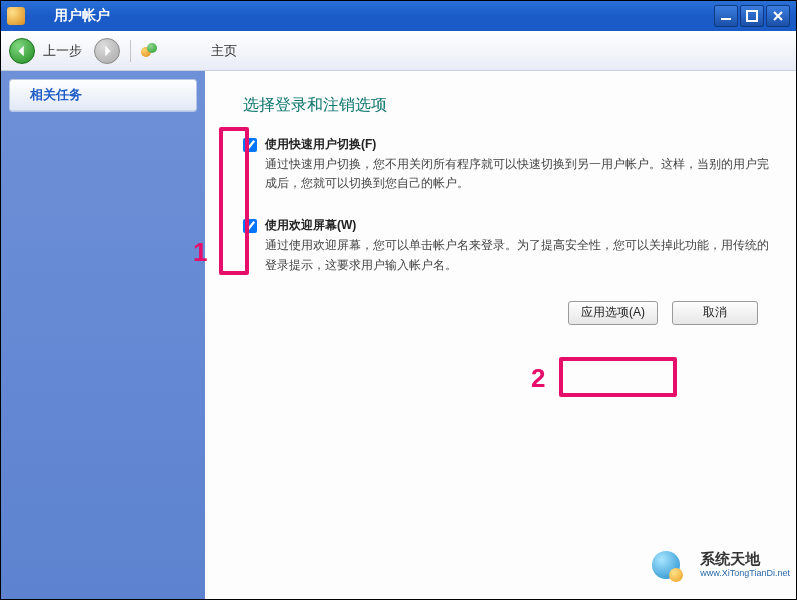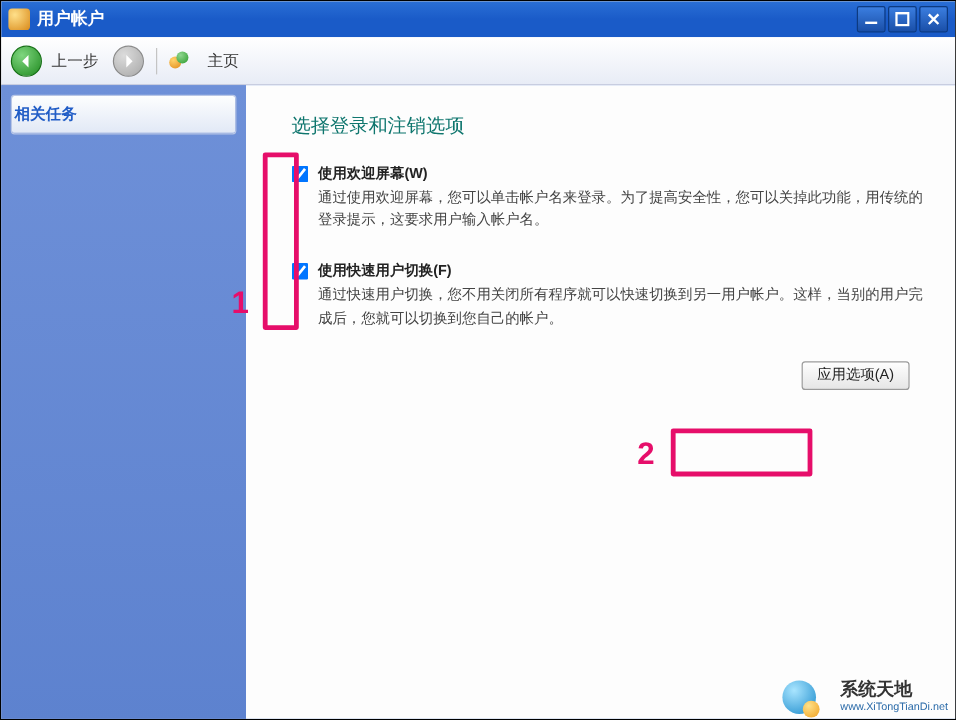--- a/index.html
+++ b/index.html
@@ -14,20 +14,21 @@
     border: 1px solid #000;
   }
   
   .titlebar {
     height: 30px;
     background: linear-gradient(to bottom, #2a6fd6 0%, #1a5bc8 50%, #1a5bc8 100%);
     display: flex;
     align-items: center;
     padding: 0 6px;
     color: #fff;
+    gap: 23px;
   }
   .titlebar .app-icon {
     width: 18px; height: 18px;
     background: radial-gradient(circle at 30% 30%, #ffe08a, #d98a1a);
     border-radius: 3px;
     margin-right: 6px;
   }
   .titlebar .title-text { font-size: 14px; font-weight: bold; flex: 1; }
   .win-btns { display: flex; gap: 2px; }
   .win-btn {
@@ -65,21 +66,21 @@
     width: 22px; height: 20px; position: relative; margin-right: 4px;
   }
   .toolbar .home-icon::before {
     content: ""; position: absolute; left: 0; top: 6px; width: 10px; height: 10px;
     background: radial-gradient(circle at 35% 30%, #ffd36b, #e0891a); border-radius: 50%;
   }
   .toolbar .home-icon::after {
     content: ""; position: absolute; left: 6px; top: 2px; width: 10px; height: 10px;
     background: radial-gradient(circle at 35% 30%, #8fd68f, #2a9a2a); border-radius: 50%;
   }
-  .toolbar .home-label { font-size: 13px; color: #333; }
+  .toolbar .home-label { font-size: 13px; color: #333; margin-left: 38px; }
   
   .main {
     display: flex;
     height: calc(100% - 66px);
     background: #6c8fd6;
   }
   .sidebar {
     width: 204px;
     padding: 8px 8px 0 8px;
     background: linear-gradient(to bottom, #6e90d8, #5d82cf);
@@ -89,21 +90,21 @@
     border: 1px solid #b8c6e6;
     border-radius: 3px;
     margin-bottom: 10px;
     overflow: hidden;
   }
   .side-panel .hd {
     background: linear-gradient(to bottom, #fdfefe, #e2e9f6);
     color: #215dc6;
     font-weight: bold;
     font-size: 13px;
-    padding: 6px 2px;
+    padding: 6px 20px;
     border-bottom: 1px solid #c8d4ee;
   }
   .side-panel .bd { padding: 8px 10px; }
   .side-link {
     display: flex; align-items: center; gap: 6px;
     color: #215dc6; font-size: 12px; padding: 4px 0;
     cursor: pointer;
   }
   .side-link .qicon {
     width: 14px; height: 14px; border-radius: 3px;
@@ -149,21 +150,21 @@
   .annot-box {
     position: absolute; border: 4px solid #e60e6a; border-radius: 2px;
     pointer-events: none;
   }
   .annot-num {
     position: absolute; color: #e60e6a; font-weight: bold; font-size: 26px;
     pointer-events: none;
   }
   
   .watermark {
-    position: absolute; right: 6px; bottom: 4px;
+    position: absolute; right: 6px; bottom: 20px;
     display: flex; align-items: center; gap: 20px;
     font-size: 11px; color: #555;
   }
   .watermark .globe {
     width: 28px; height: 28px; border-radius: 50%;
     background: radial-gradient(circle at 35% 30%, #a9e5ff, #1a8acb);
     position: relative;
   }
   .watermark .globe::after {
     content: ""; position: absolute; right: -3px; bottom: -3px;
@@ -221,32 +222,33 @@
     <div class="side-panel">
       <div class="hd">相关任务</div>
     </div>
   </div>
 
   <div class="content">
     <h1>选择登录和注销选项</h1>
 
     <div class="option-block">
       <input type="checkbox" checked="" style="">
+      <div class="opt-title">使用快速用户切换(F)</div>
+      <div class="opt-desc">通过快速用户切换，您不用关闭所有程序就可以快速切换到另一用户帐户。这样，当别的用户完成后，您就可以切换到您自己的帐户。</div>
+    </div>
+
+    <div class="option-block">
+      <input type="checkbox" checked="" style="">
       <div class="opt-title">使用欢迎屏幕(W)</div>
       <div class="opt-desc">通过使用欢迎屏幕，您可以单击帐户名来登录。为了提高安全性，您可以关掉此功能，用传统的登录提示，这要求用户输入帐户名。</div>
     </div>
 
-    <div class="option-block">
-      <input type="checkbox" checked="" style="">
-      <div class="opt-title">使用快速用户切换(F)</div>
-      <div class="opt-desc">通过快速用户切换，您不用关闭所有程序就可以快速切换到另一用户帐户。这样，当别的用户完成后，您就可以切换到您自己的帐户。</div>
-    </div>
-
     <div class="btn-row">
       <button class="xp-btn">应用选项(A)</button>
+      <button class="xp-btn">取消</button>
     </div>
 
     <div class="annot-box" style="left:14px; top:56px; width:30px; height:148px;"></div>
     <div class="annot-num" style="left:-12px; top:166px;">1</div>
     <div class="annot-box" style="left:354px; top:286px; width:118px; height:40px;"></div>
     <div class="annot-num" style="left:326px; top:292px;">2</div>
   </div>
 </div>
 
 <div class="watermark">

